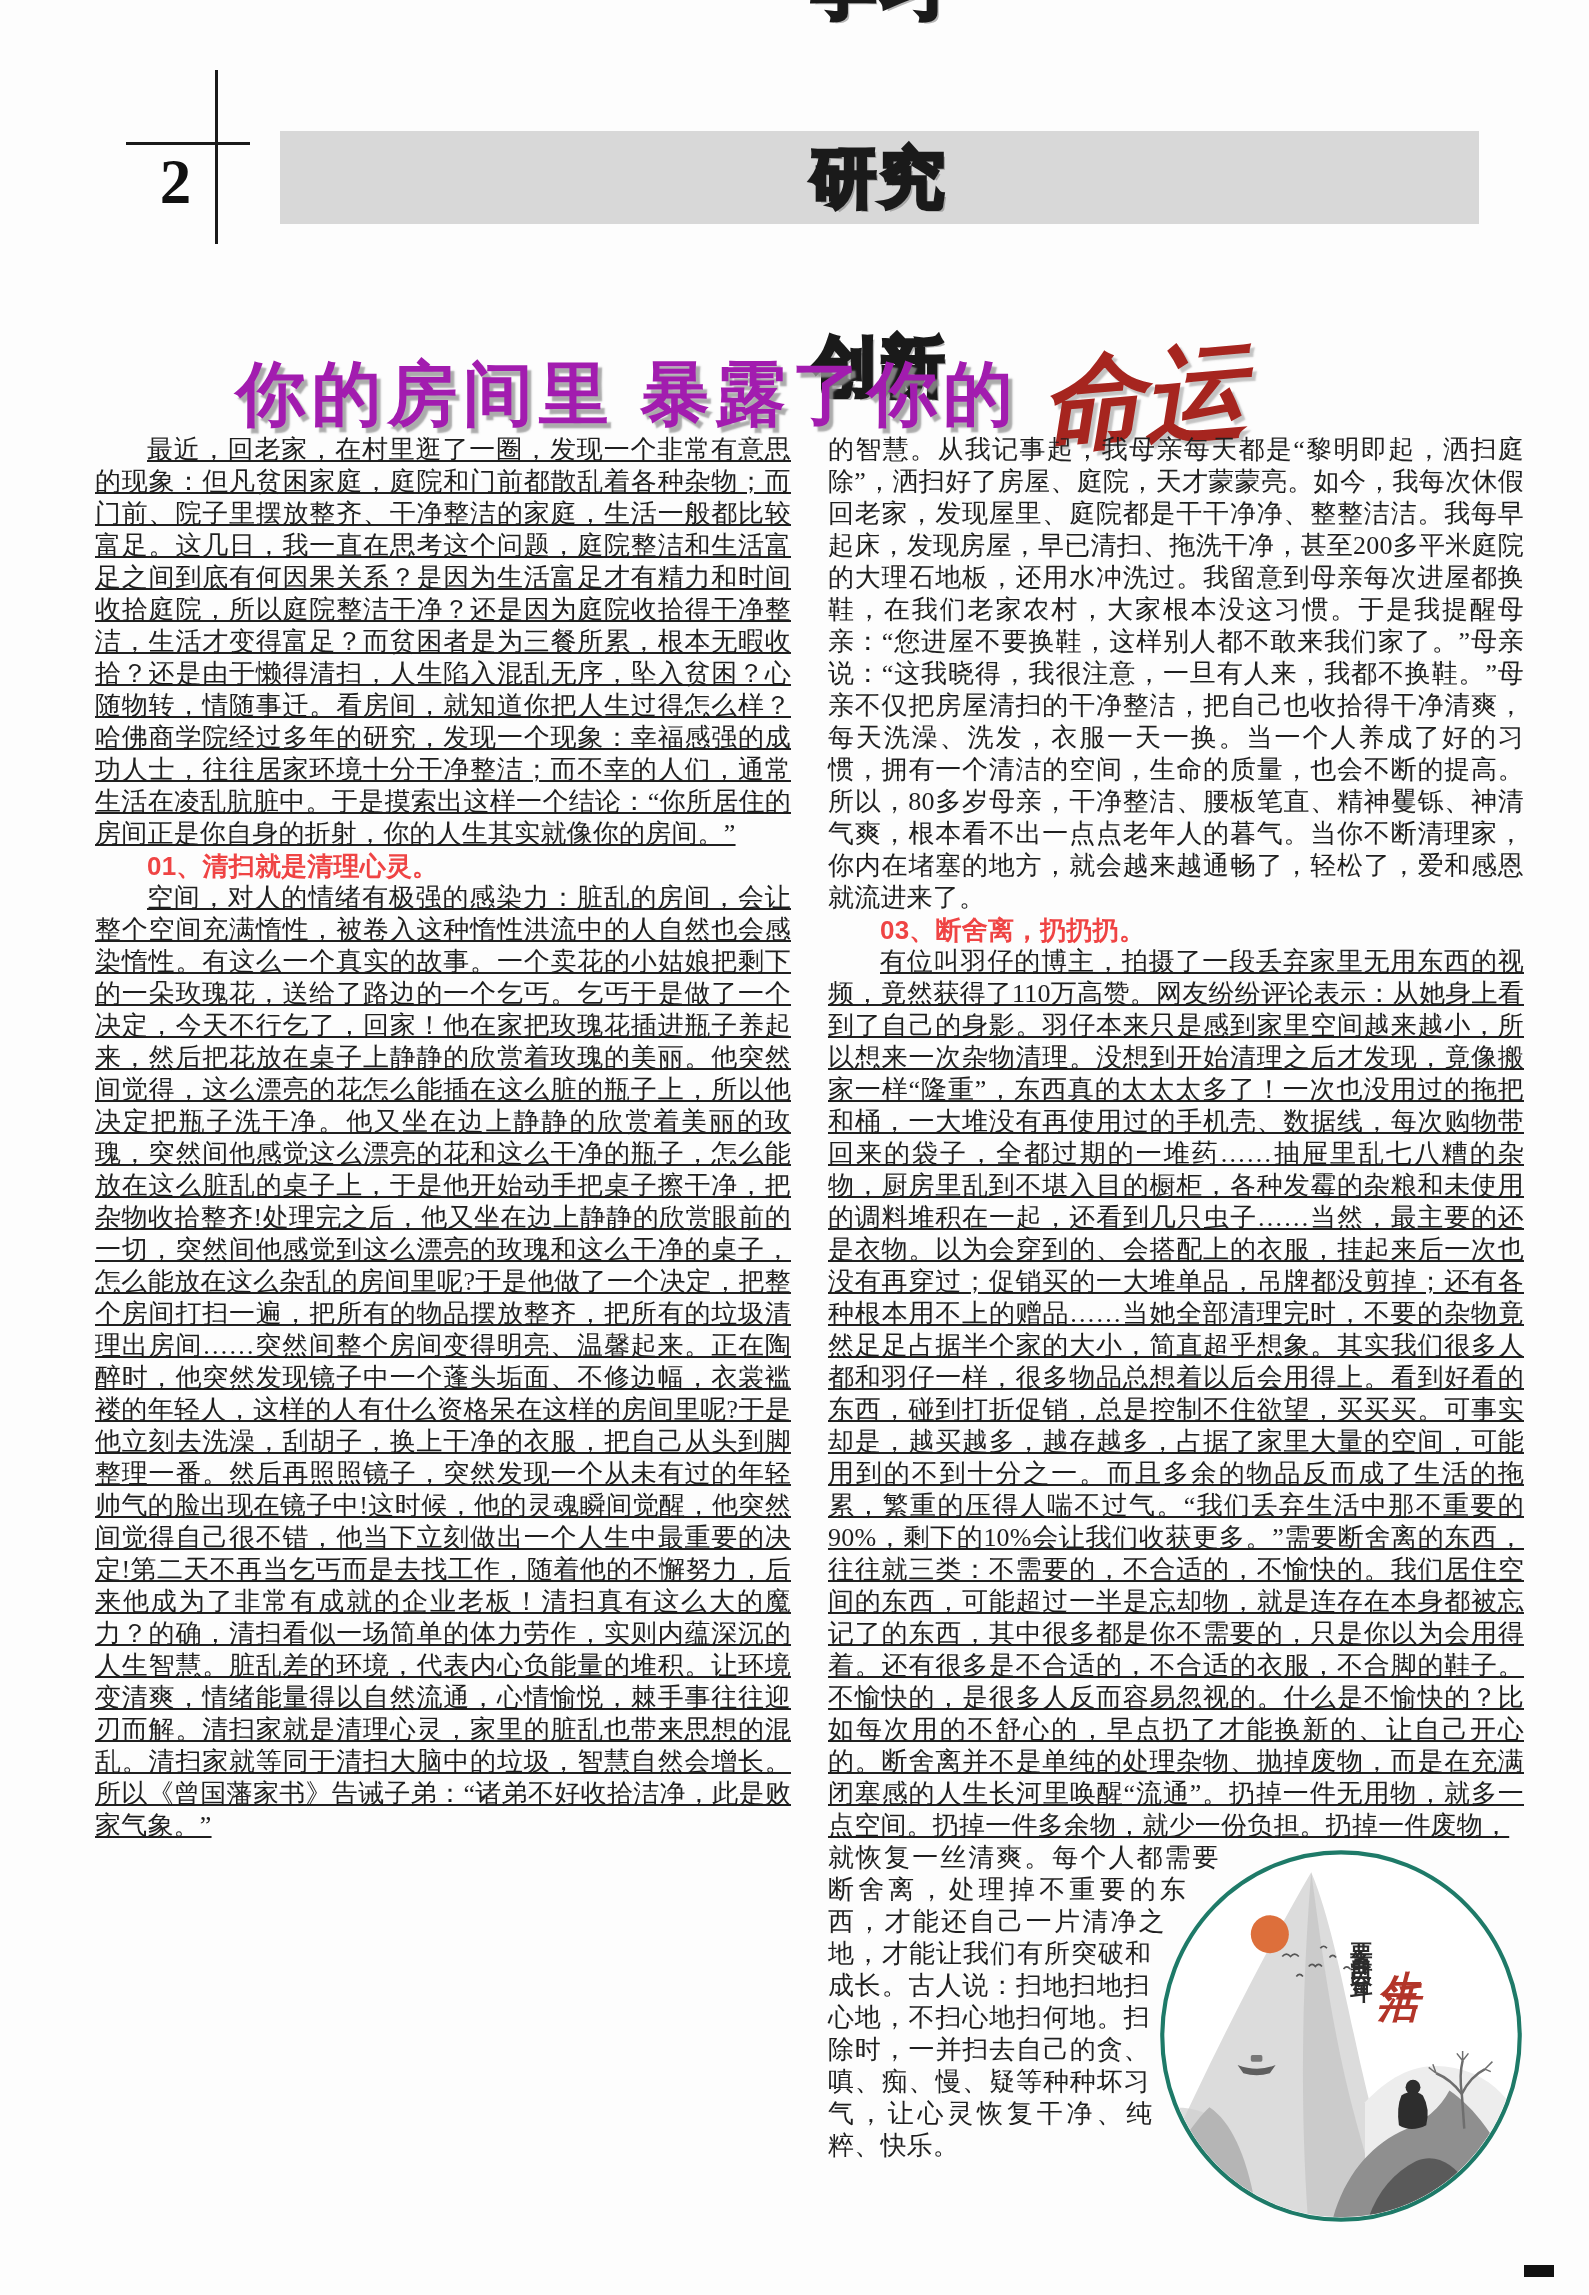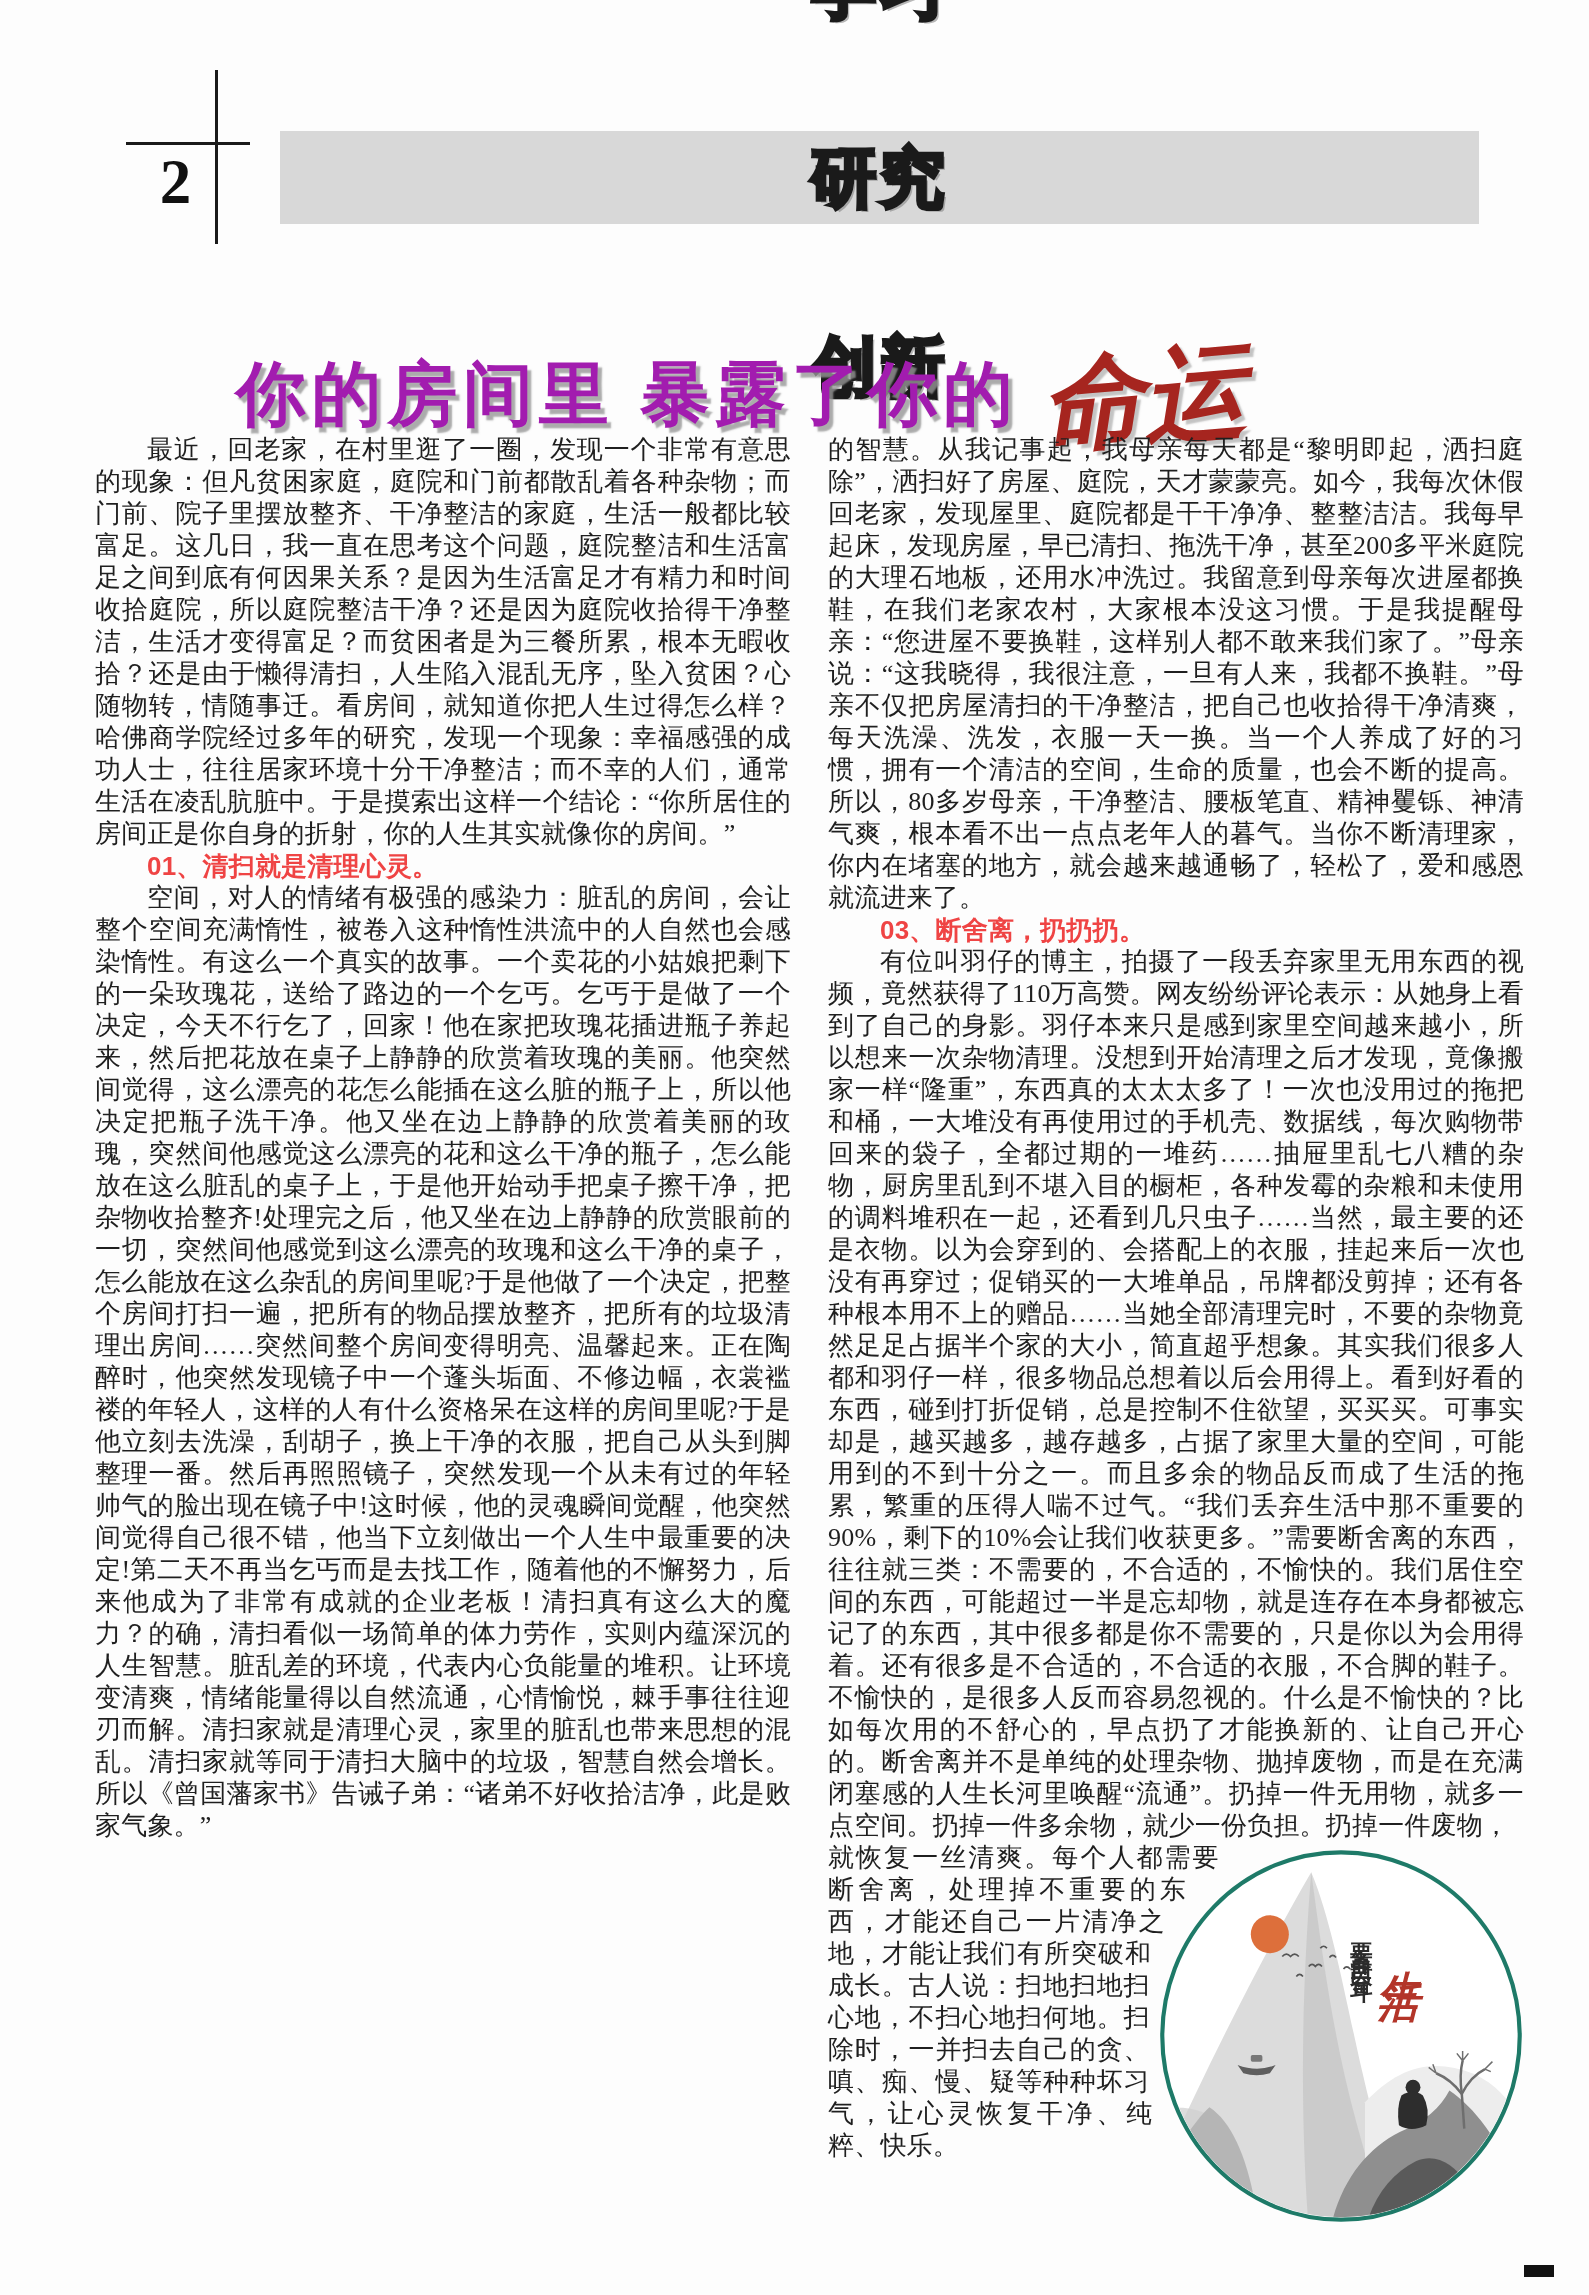--- a/index.html
+++ b/index.html
@@ -44,21 +44,21 @@
 
   
   .col{
     position:absolute;top:434px;width:696px;
     font-size:26px;line-height:32px;text-align:justify;text-justify:inter-character;
     letter-spacing:0.2px;color:#1f1f1f;
   }
   .col-left{left:95px;}
   .col-right{left:828px;}
   .col p{margin:0;}
-  .col p.indent{text-indent:2em;}
+  .col p.indent{text-indent:2em;text-decoration:underline;}
   .col h3{
     margin:0;font-family:"Liberation Sans","DejaVu Sans",sans-serif;
     font-size:26px;font-weight:bold;line-height:32px;text-indent:2em;color:#ef4444;
   }
 
   
   .wrap-block{overflow:visible;}
   .inset{
     float:right;width:366px;height:374px;position:relative;
     shape-outside:ellipse(50% 50% at 50% 50%);shape-margin:8.3px;

